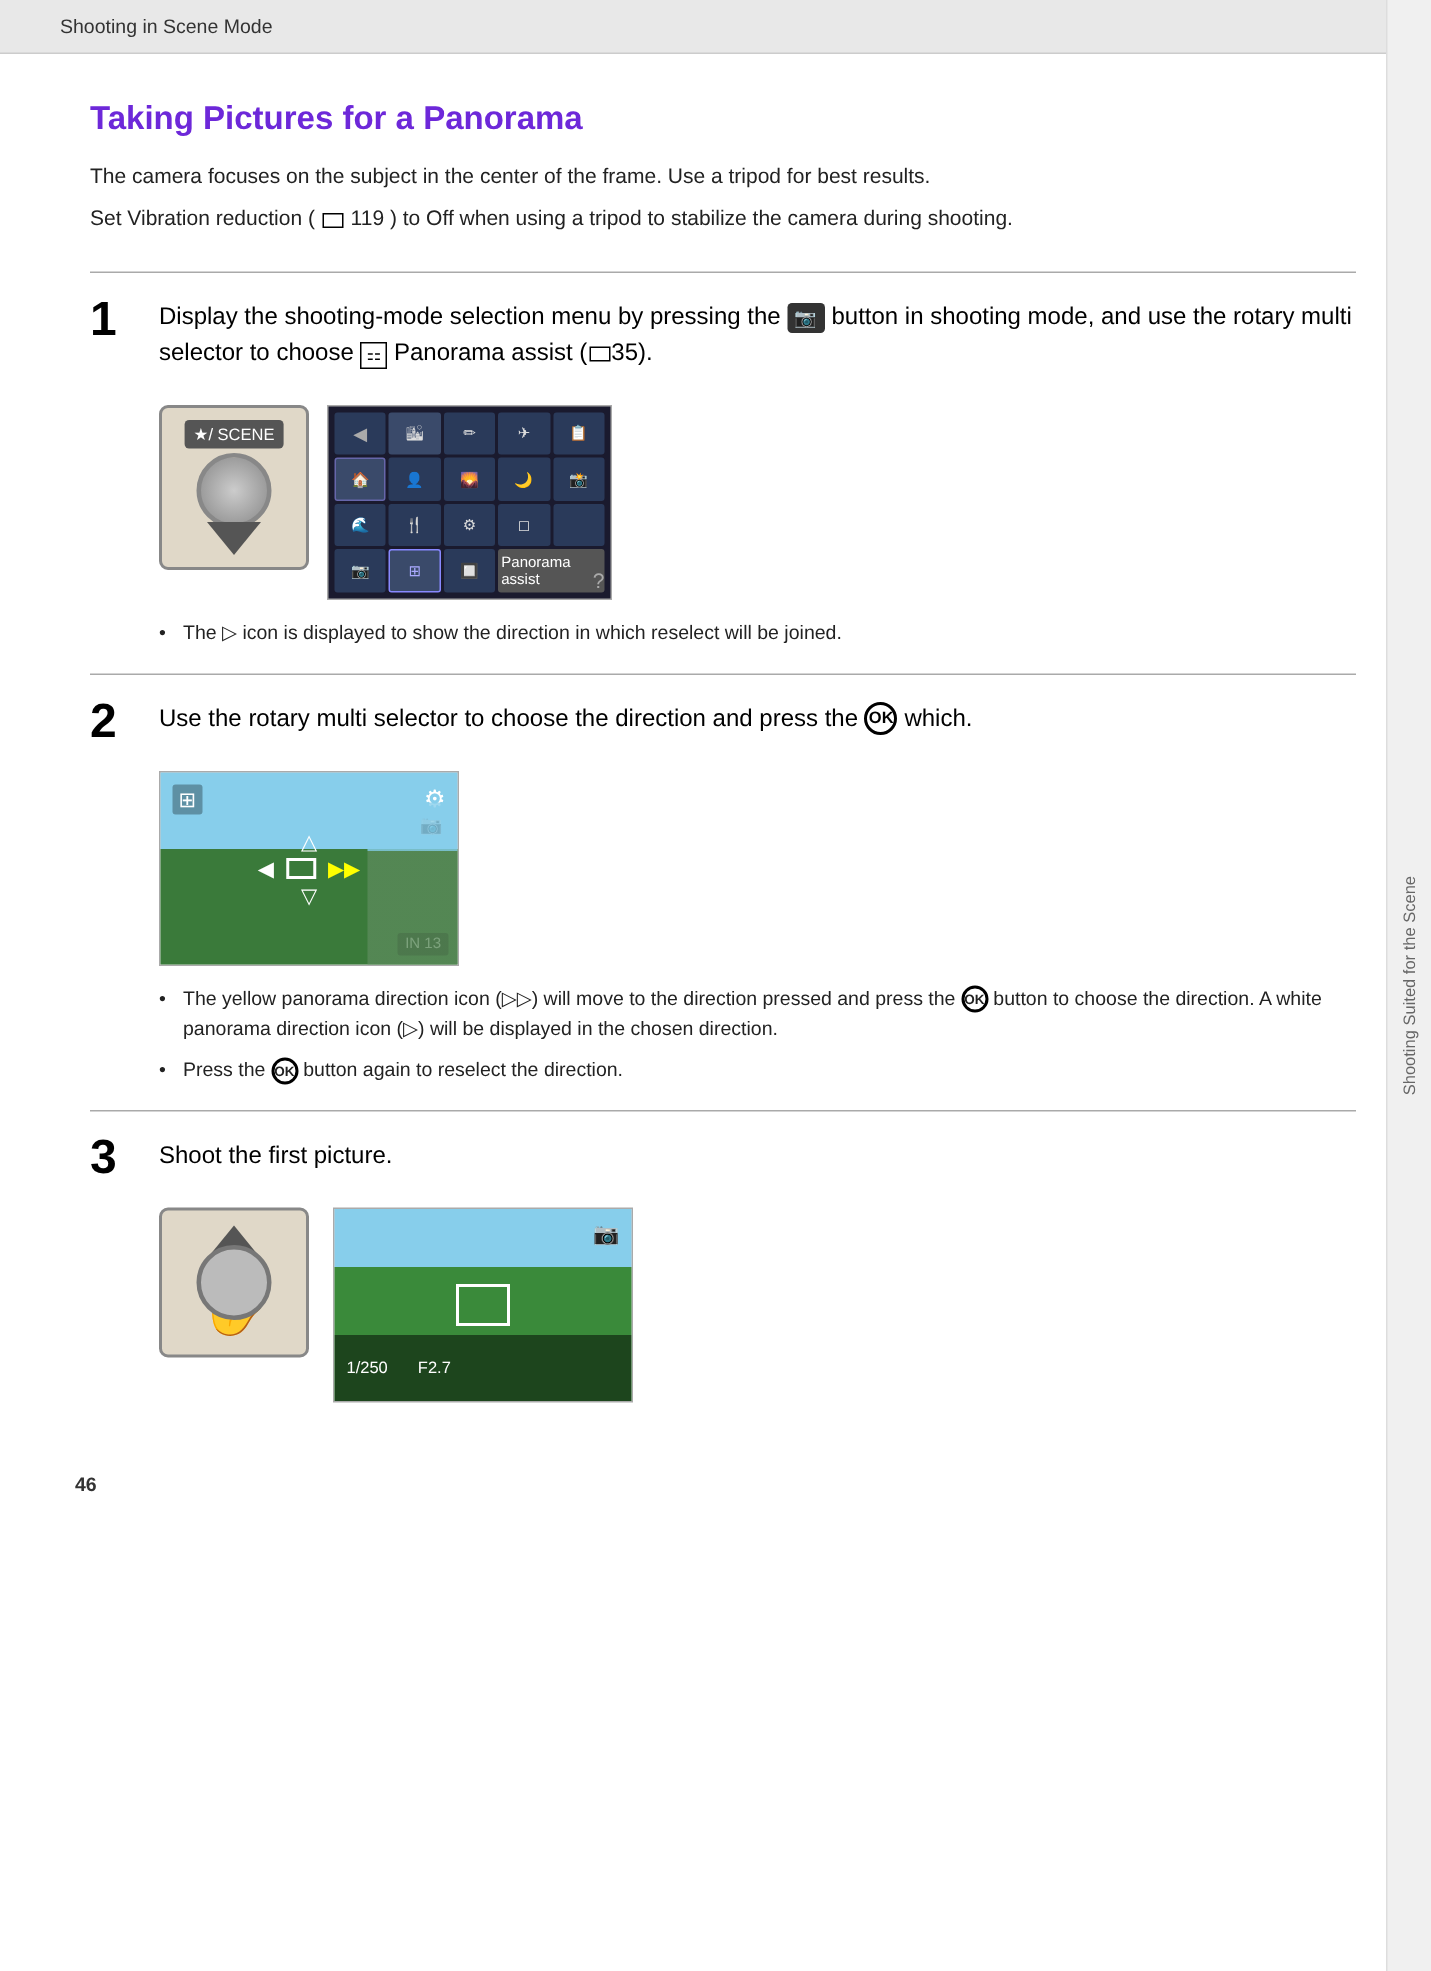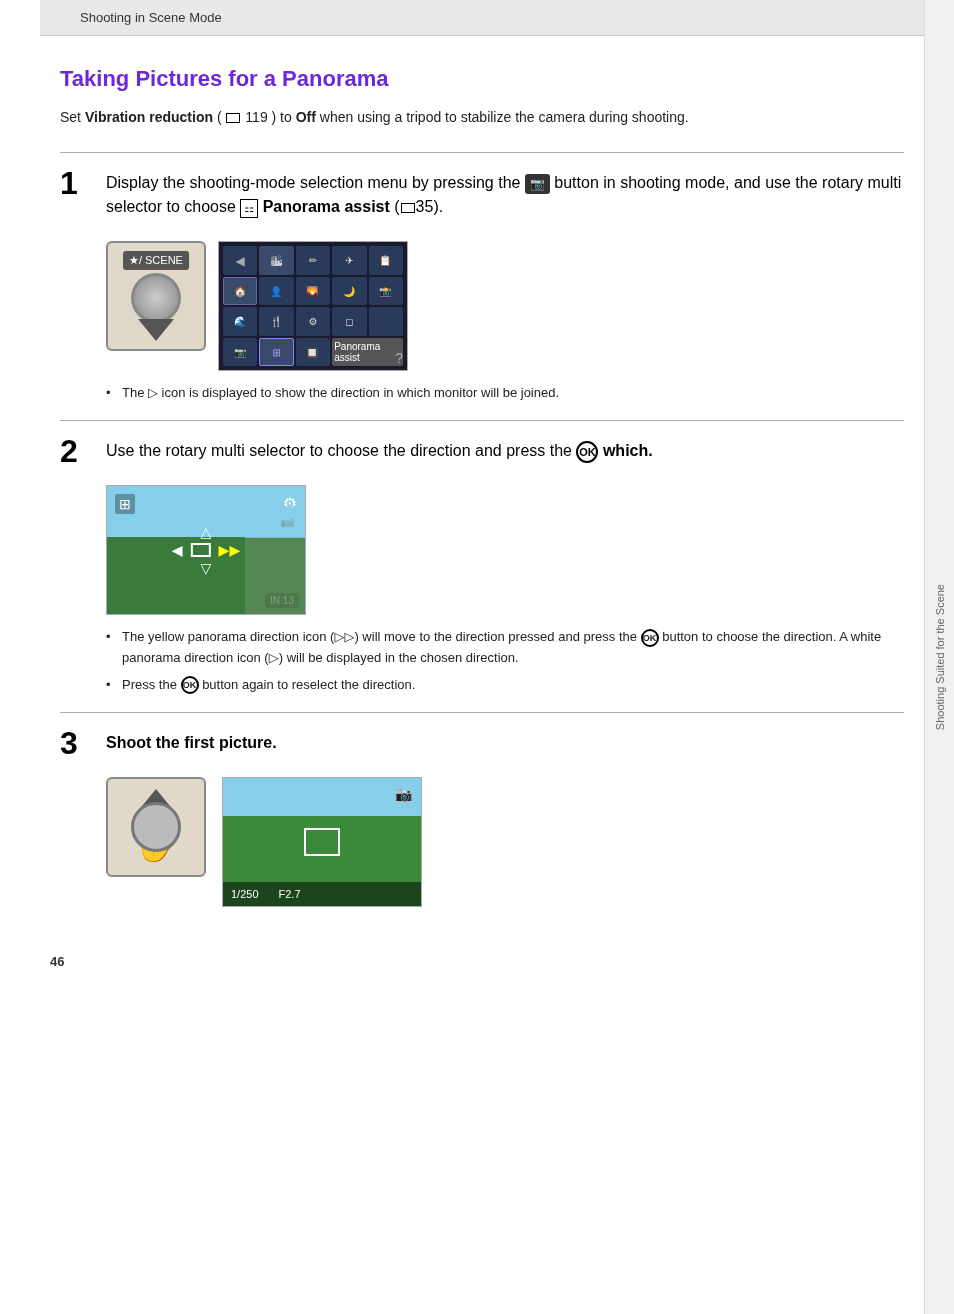--- a/index.html
+++ b/index.html
@@ -11,21 +11,20 @@
       width: 954px;
       min-height: 1314px;
       position: relative;
     }
     .page-header {
       background: #e8e8e8;
       padding: 10px 40px;
       font-size: 13px;
       color: #333;
       border-bottom: 1px solid #ccc;
-      margin-left: 40px;
     }
     .main-content {
       padding: 30px 50px 30px 60px;
       position: relative;
     }
     .page-title {
       font-size: 22px;
       font-weight: bold;
       margin-bottom: 14px;
       color: #6d28d9;
@@ -35,21 +34,21 @@
       line-height: 1.6;
       margin-bottom: 6px;
       color: #222;
     }
     .vibration-line {
       font-size: 14px;
       line-height: 1.6;
       margin-bottom: 24px;
       color: #222;
     }
-    .bold { font-weight: bold; }
+    .bold { font-weight: normal; }
     
     .step {
       border-top: 1px solid #aaa;
       padding-top: 18px;
       margin-bottom: 0;
       position: relative;
     }
     .step-header {
       display: flex;
       align-items: flex-start;
@@ -200,21 +199,21 @@
       overflow: hidden;
     }
     .final-img .bottom-bar {
       position: absolute;
       bottom: 0;
       left: 0;
       right: 0;
       background: rgba(0,0,0,0.5);
       color: #fff;
       font-size: 11px;
-      padding: 6px 8px;
+      padding: 16px 8px;
       display: flex;
       gap: 20px;
     }
     .sidebar-wrapper {
       position: absolute;
       right: 0;
       top: 0;
       bottom: 0;
       width: 30px;
       background: #f0f0f0;
@@ -266,20 +265,21 @@
 <body>
 
 <div class="page-header">
   <span>Shooting in Scene Mode</span>
 </div>
 
 <div class="main-content">
 
   <h1 class="page-title">Taking Pictures for a Panorama</h1>
 
+  <p class="intro-text">The camera focuses on the subject in the center of the frame. Use a tripod for best results.</p>
   <p class="vibration-line">
     <span>Set </span>
     <span class="bold">Vibration reduction</span>
     <span> (</span>
     <span class="book-icon"></span>
     <span>119</span>
     <span>) to </span>
     <span class="bold">Off</span>
     <span> when using a tripod to stabilize the camera during shooting.</span>
   </p>
@@ -333,21 +333,21 @@
           <div style="background:#2a3a5a;border-radius:2px;display:flex;align-items:center;justify-content:center;font-size:10px;color:#ddd;">📷</div>
           <div style="background:#3a4a6a;border:1px solid #8888ff;border-radius:2px;display:flex;align-items:center;justify-content:center;font-size:10px;color:#aaf;">⊞</div>
           <div style="background:#2a3a5a;border-radius:2px;display:flex;align-items:center;justify-content:center;font-size:10px;color:#ddd;">🔲</div>
           <div style="grid-column:span 2;background:#555;border-radius:2px;display:flex;align-items:center;justify-content:center;font-size:10px;color:#fff;padding:2px;">Panorama assist</div>
         </div>
         <div style="position:absolute;bottom:4px;right:4px;color:#aaa;font-size:14px;">?</div>
       </div>
     </div>
 
     <ul class="bullet-list">
-      <li>The ▷ icon is displayed to show the direction in which monitor will be joined.</li>
+      <li>The ▷ icon is displayed to show the direction in which reselect will be joined.</li>
     </ul>
   </div>
 
   <div class="step" style="margin-top:8px;">
     <div class="step-header">
       <div class="step-number">2</div>
       <div class="step-text-block">
         <div class="step-title">
           Use the rotary multi selector to choose the direction and press the
           <span class="ok-btn" style="display:inline-block;border:2px solid #000;border-radius:50%;width:22px;height:22px;text-align:center;line-height:18px;font-size:11px;font-weight:bold;vertical-align:middle;">OK</span>

